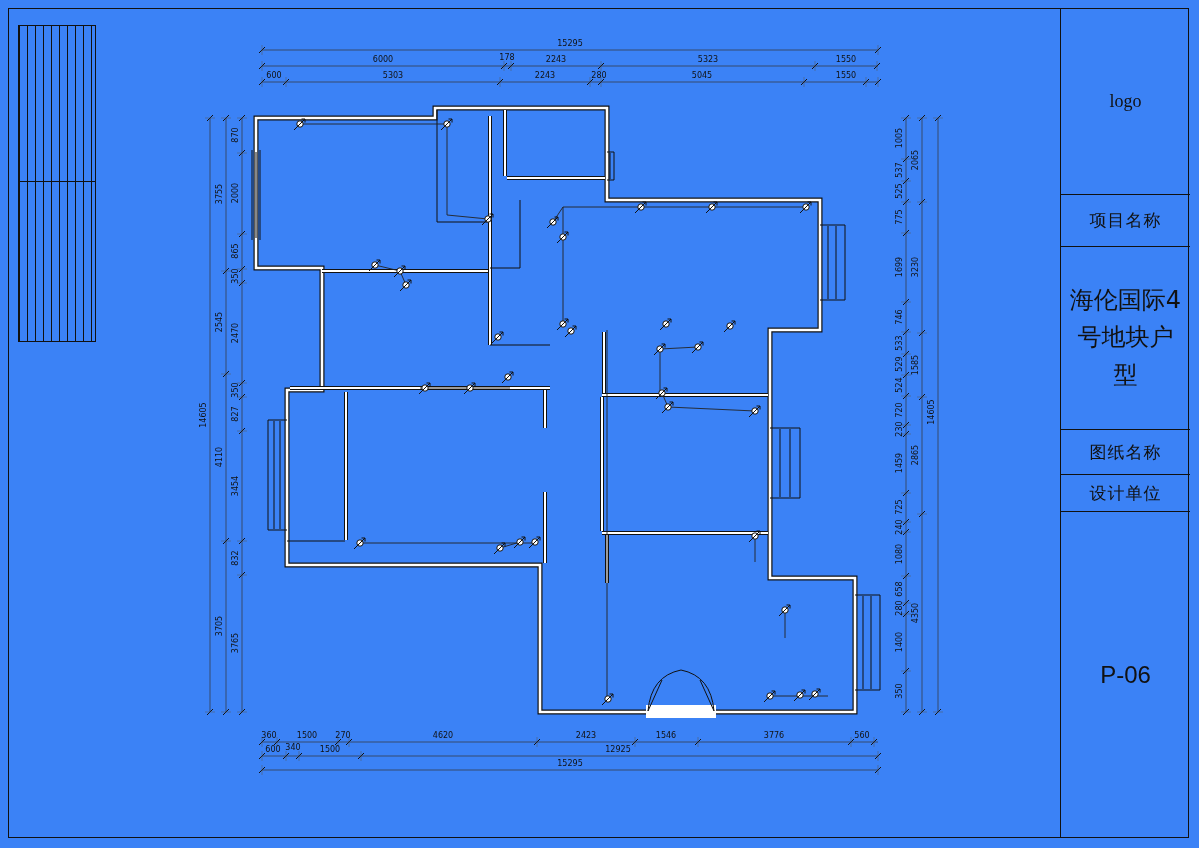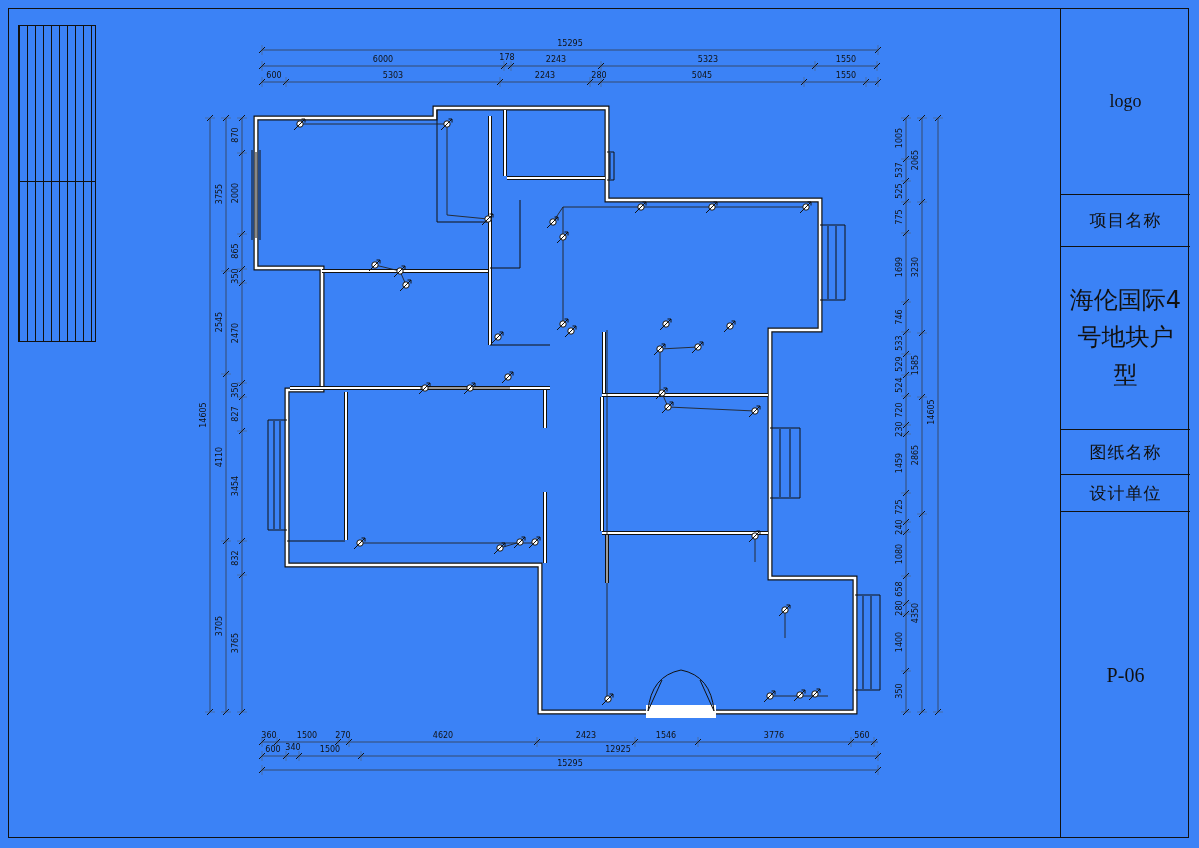--- a/index.html
+++ b/index.html
@@ -28,21 +28,21 @@
   .dimtext{font-size:8px;fill:#111;text-anchor:middle;font-family:"DejaVu Sans",sans-serif;}
   
   #title-block{position:absolute;right:9px;top:8px;bottom:10px;width:130px;
                border-left:1.5px solid #111;box-sizing:border-box;display:flex;flex-direction:column;}
   .tb-cell{border-bottom:1px solid #111;box-sizing:border-box;display:flex;align-items:center;
            justify-content:center;text-align:center;padding:4px 8px;color:#111;}
   .tb-cell:last-child{border-bottom:none;}
   .tb-logo{height:187px;font-family:"Liberation Serif",serif;font-size:18px;}
   .tb-label{font-size:17px;letter-spacing:1px;}
   .tb-value{font-size:24px;line-height:1.55;}
-  .tb-number{font-family:Liberation Serif, serif;font-size:20px;}
+  .tb-number{font-family:Liberation Sans, sans-serif;font-size:24px;}
 </style>
 </head>
 <body>
 
 <div id="sheet">
   <div id="border-frame"></div>
 
   <div id="hatch-a" class="hatch"></div>
   <div id="hatch-b" class="hatch"></div>
 

